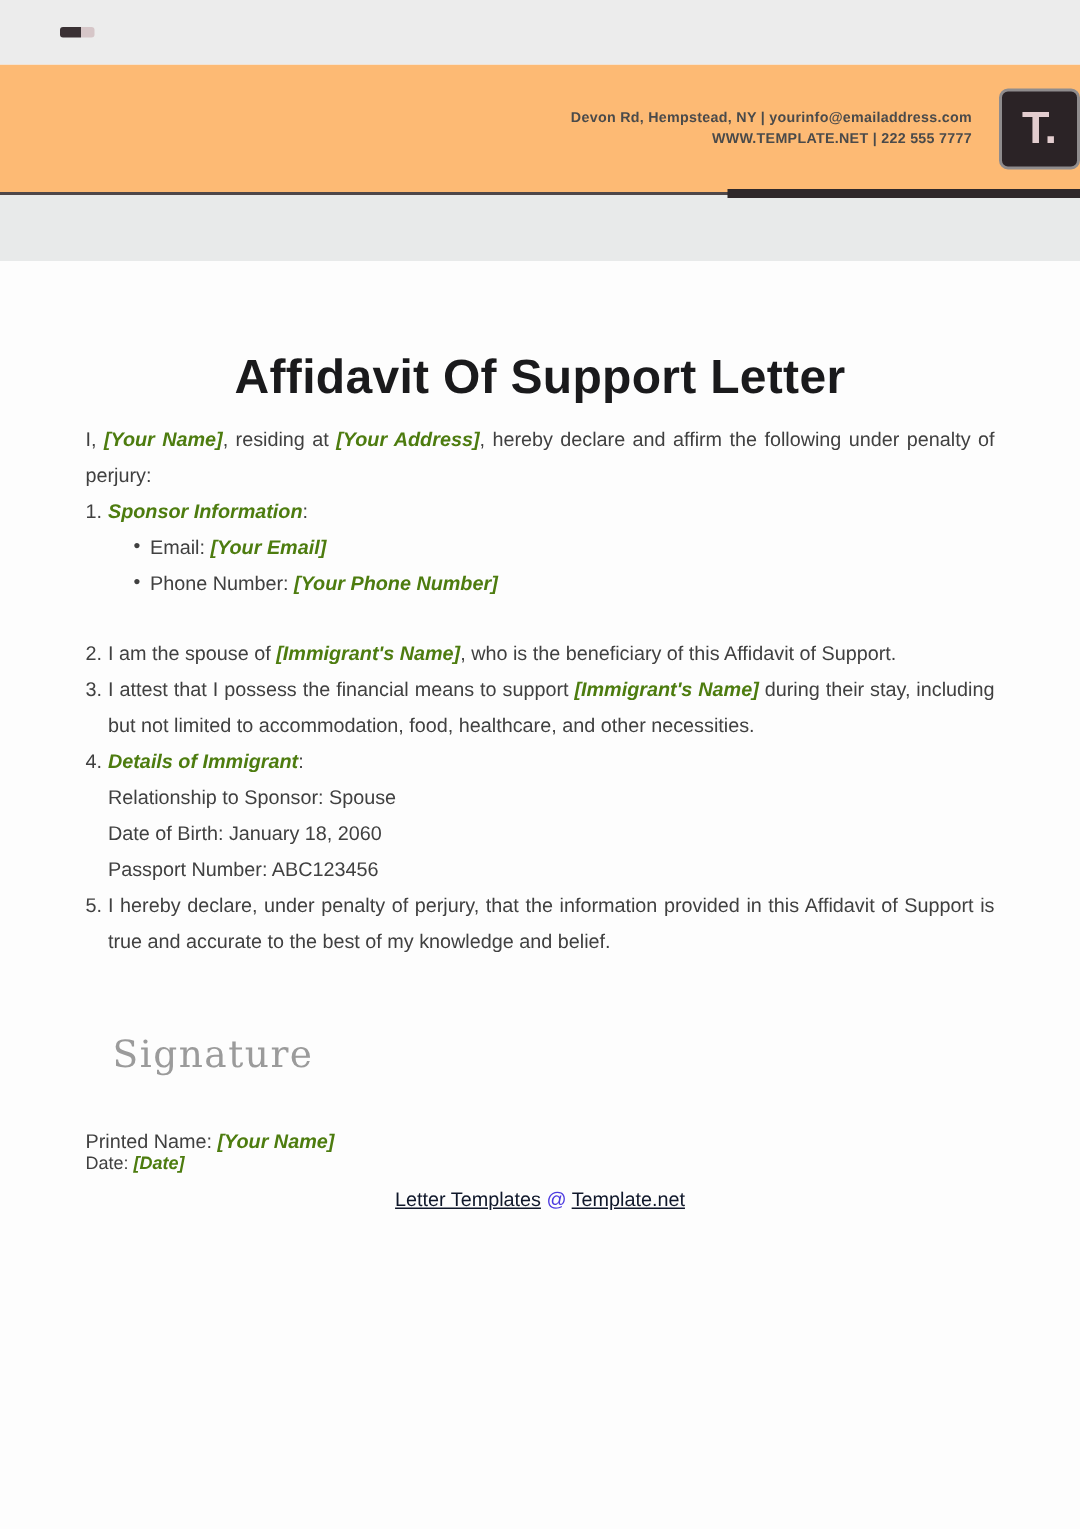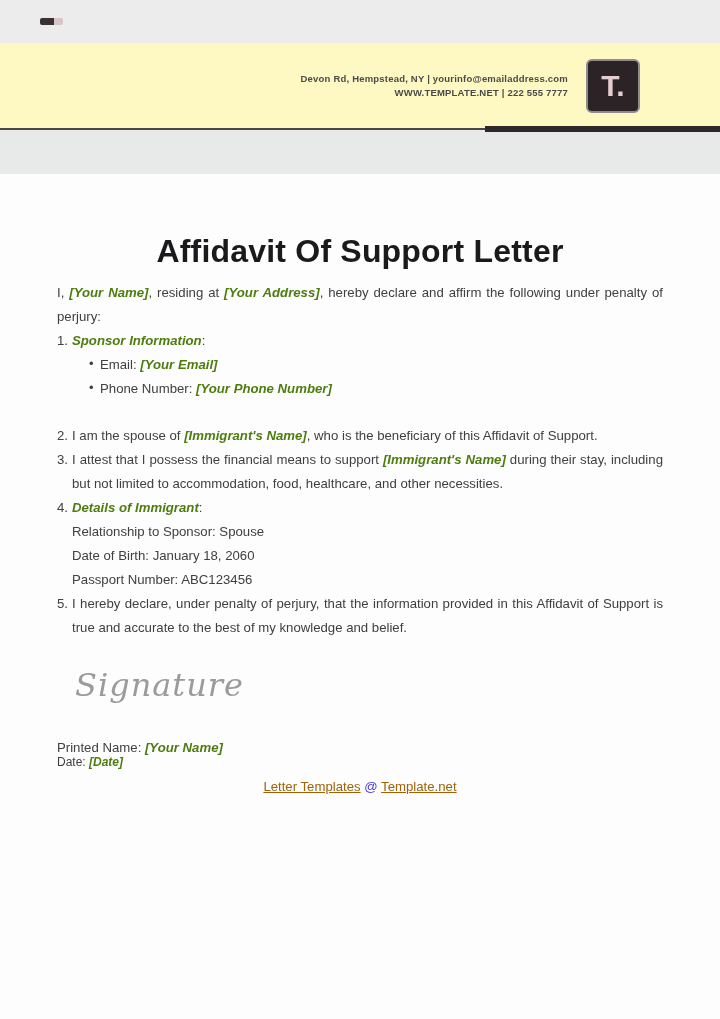--- a/index.html
+++ b/index.html
@@ -13,23 +13,23 @@
   .page{width:720px;height:1019px;position:relative;background:#fdfdfd;}
 
   
   .topbar{height:43px;background:#ececec;position:relative;}
   .pill{position:absolute;left:40px;top:18px;display:flex;}
   .pill-dark{width:14px;height:7px;background:#3a3134;border-radius:2px 0 0 2px;}
   .pill-light{width:9px;height:7px;background:#d6c6c8;border-radius:0 2px 2px 0;}
 
   
   .band{
-    height:85px;background:#fef9c3;
+    height:85px;background:#fdba74;
     display:flex;align-items:center;justify-content:flex-end;
-    padding-right:80px;box-sizing:border-box;gap:18px;
+    box-sizing:border-box;gap:18px;
   }
   .contact{
     text-align:right;font-size:9.5px;font-weight:bold;
     color:#4a4a4a;line-height:14px;letter-spacing:0.2px;
   }
   .logo{
     width:50px;height:50px;background:#2b2326;
     border:2px solid #8f8c8d;border-radius:6px;
     display:flex;align-items:center;justify-content:center;
     box-sizing:content-box;
@@ -57,32 +57,32 @@
   .paragraph{text-align:justify;}
   .numbered{padding-left:15px;text-align:justify;}
   .numbered .num{position:absolute;left:0;top:0;}
   .bullet{padding-left:43px;}
   .bullet .dot{position:absolute;left:32px;top:-1px;font-size:13px;}
   .subline{padding-left:15px;}
   .spacer{height:23px;}
   .b{font-weight:bold;color:#4d7c0f;font-style:italic;}
 
   .signature-script{
-    margin:26px 0 0 18px;
+    margin:48px 0 0 18px;
     font-family:"DejaVu Serif", serif;
-    font-style:italic;font-size:32px;color:#9b9b9b;
+    font-size:25px;color:#9b9b9b;
     letter-spacing:1px;
   }
   .printed-line{margin-top:36px;font-size:13.2px;color:#404040;}
   .date-line{font-size:12px;color:#404040;}
 
   .footer-links{
     margin-top:10px;text-align:center;font-size:13.2px;color:#4d3be0;
   }
-  .footer-links a{color:#a16207;text-decoration:underline;cursor:pointer;}
+  .footer-links a{color:#0f172a;text-decoration:underline;cursor:pointer;}
   .footer-links .at{text-decoration:none;}
 </style>
 </head>
 <body>
 
 <div class="page">
 
   <div class="topbar">
     <div class="pill">
       <div class="pill-dark"></div>

